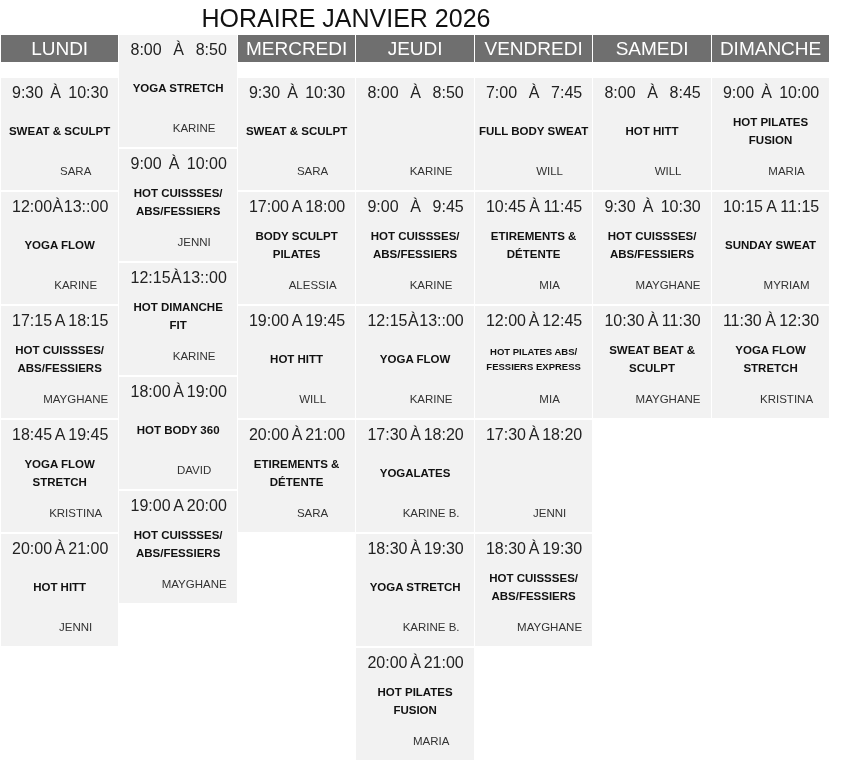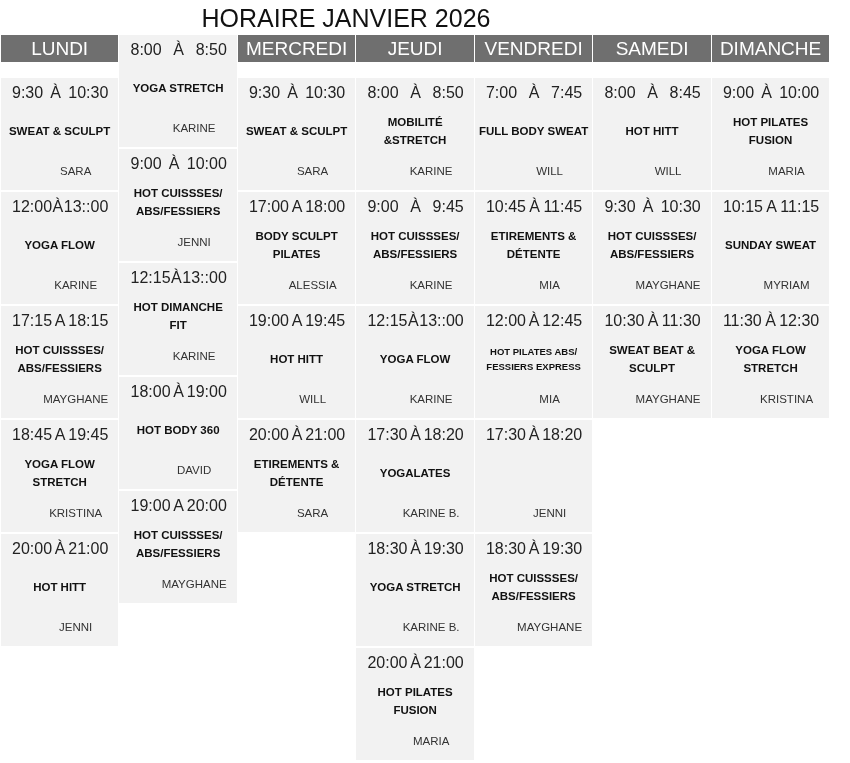--- a/index.html
+++ b/index.html
@@ -169,21 +169,20 @@
   </div>
 
   <div class="col">
     <div class="day-header">JEUDI</div>
     <div class="cell">
       <div class="time">
           <span>8:00</span>
           <span class="sep">À</span>
           <span>8:50</span>
         </div>
-      <div class="cname">MOBILITÉ &amp;STRETCH</div>
       <div class="instr">KARINE</div>
     </div>
     <div class="cell">
       <div class="time">
           <span>9:00</span>
           <span class="sep">À</span>
           <span>9:45</span>
         </div>
       <div class="cname">HOT CUISSSES/ ABS/FESSIERS</div>
       <div class="instr">KARINE</div>

